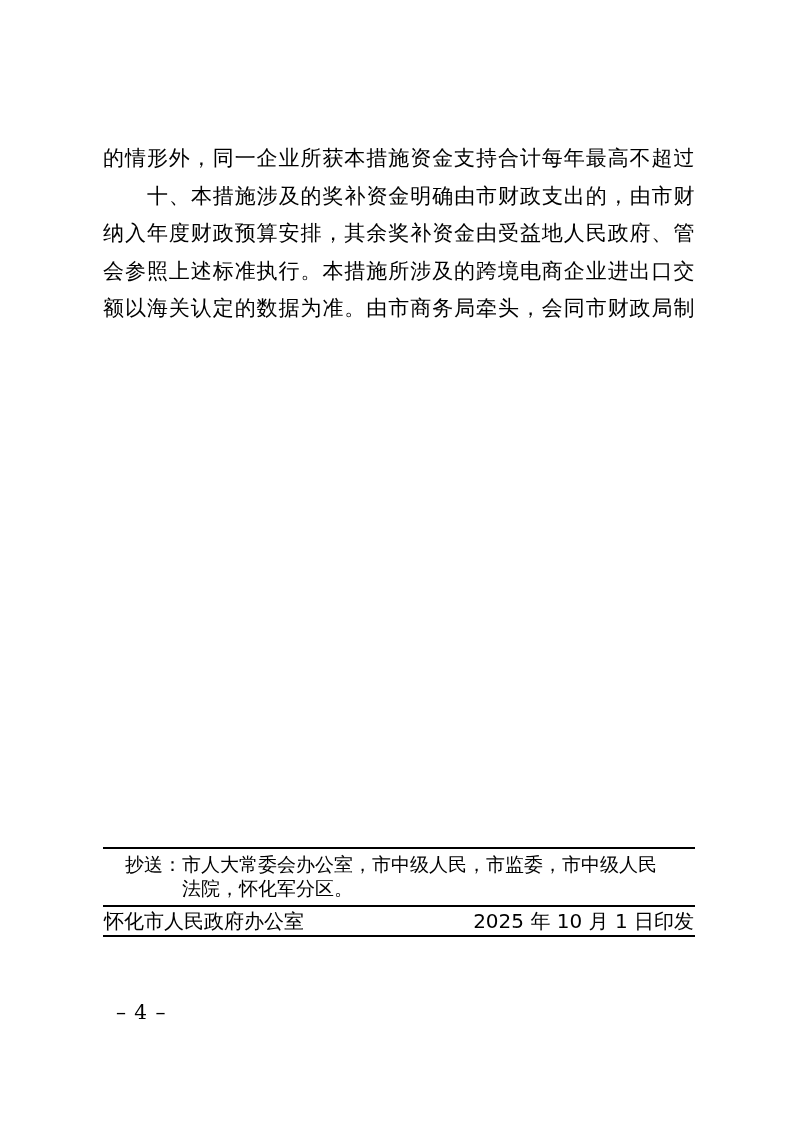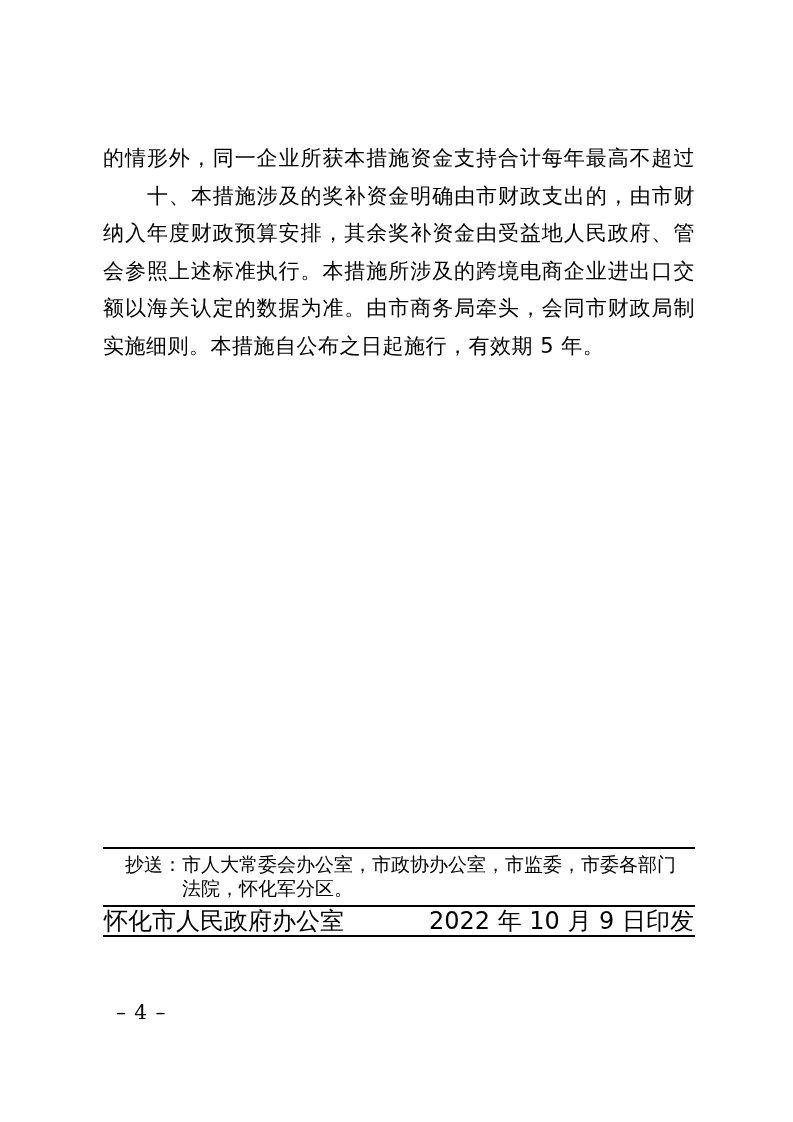--- a/index.html
+++ b/index.html
@@ -49,21 +49,21 @@
   }
   .cc-label { flex: none; line-height: 24px; }
   .cc-lines { flex: 1; min-width: 0; }
   .cc-lines .line { line-height: 24px; white-space: nowrap; }
   .issuer-row {
     border-bottom: 2px solid #000;
     height: 30px;
     display: flex;
     justify-content: space-between;
     align-items: center;
-    font-size: 24px;
+    font-size: 20px;
     padding: 0 1px;
   }
   .page-number {
     position: absolute;
     left: 13px; top: 153px;
     font-family: "DejaVu Serif", "Liberation Serif", serif;
     font-size: 20px;
     letter-spacing: 1px;
     white-space: nowrap;
   }
@@ -75,32 +75,31 @@
 
   <main class="doc-body">
     <section class="para">
         <div class="line">的情形外，同一企业所获本措施资金支持合计每年最高不超过 100</div>
       </section>
     <section class="para indent-first">
         <div class="line">十、本措施涉及的奖补资金明确由市财政支出的，由市财政</div>
         <div class="line">纳入年度财政预算安排，其余奖补资金由受益地人民政府、管委</div>
         <div class="line">会参照上述标准执行。本措施所涉及的跨境电商企业进出口交易</div>
         <div class="line">额以海关认定的数据为准。由市商务局牵头，会同市财政局制定</div>
-        <div class="line">实施细则。本措施自公布之日起施行，有效期 5 年。</div>
       </section>
   </main>
 
   <footer class="doc-footer">
     <div class="cc-box">
       <span class="cc-label">抄送：</span>
       <div class="cc-lines">
-          <div class="line">市人大常委会办公室，市政协办公室，市监委，市委各部门</div>
+          <div class="line">市人大常委会办公室，市中级人民，市监委，市中级人民</div>
           <div class="line">法院，怀化军分区。</div>
         </div>
     </div>
     <div class="issuer-row">
       <span class="issuer">怀化市人民政府办公室</span>
-      <span class="print-date">2022 年 10 月 9 日印发</span>
+      <span class="print-date">2025 年 10 月 1 日印发</span>
     </div>
     <div class="page-number">– 4 –</div>
   </footer>
 
 </div>
 
 </body></html>

